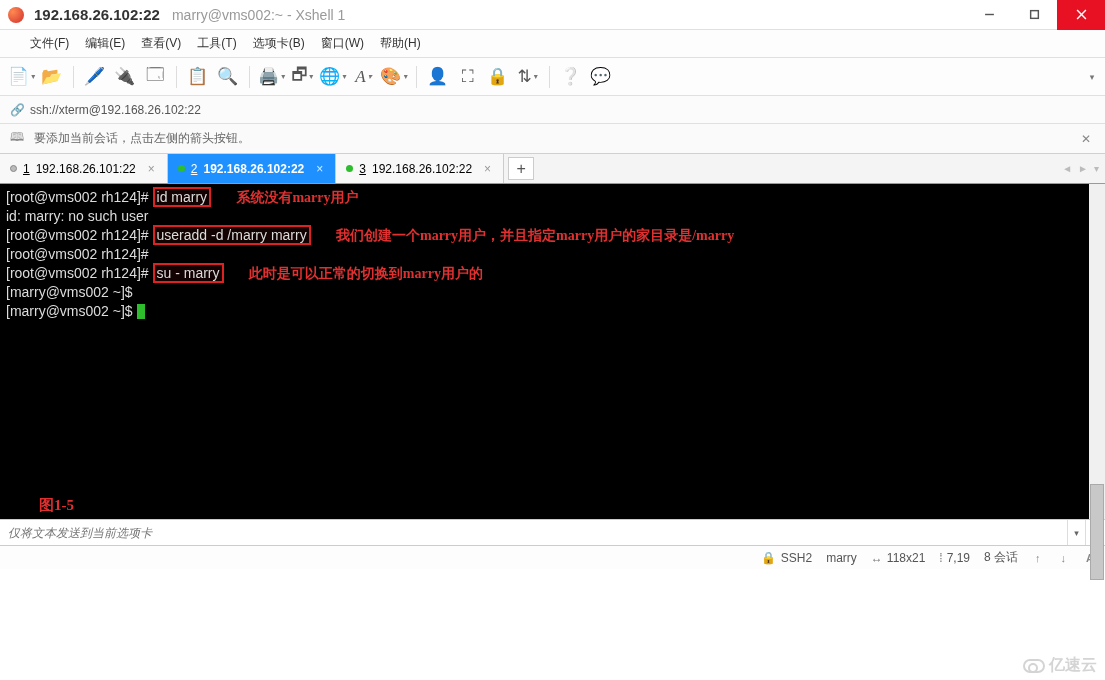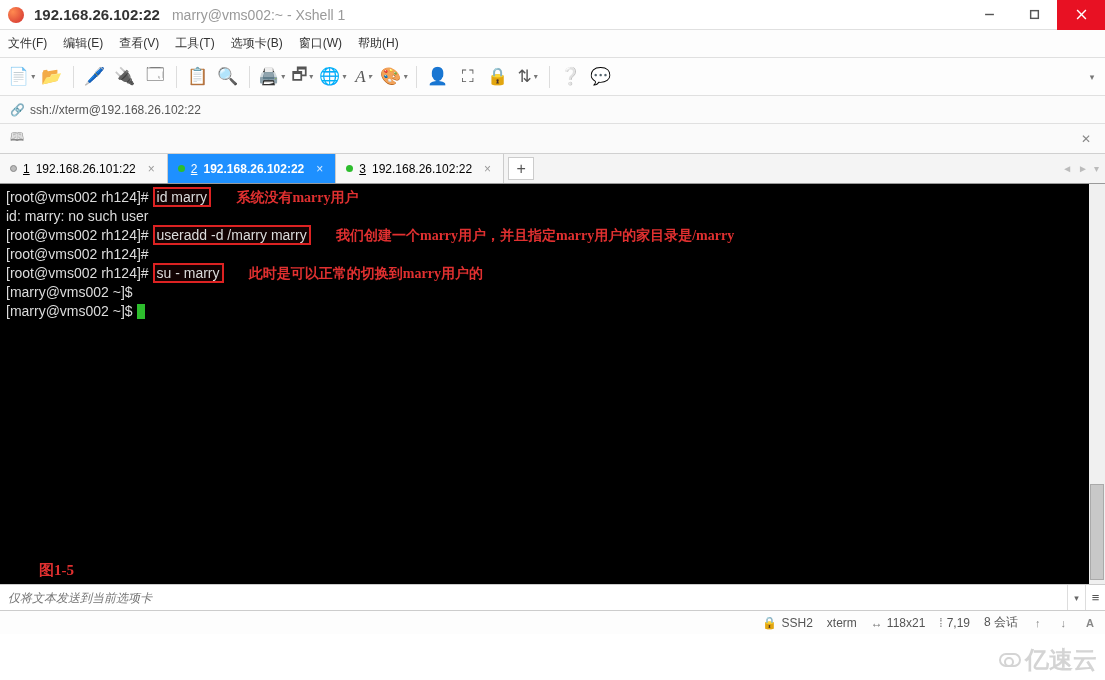--- a/index.html
+++ b/index.html
@@ -9,21 +9,21 @@
   .title-bar { height: 30px; display: flex; align-items: center; padding-left: 8px; background: #fff; border-bottom: 1px solid #e0e0e0; }
   .app-icon { width: 16px; height: 16px; background: radial-gradient(circle at 30% 30%, #ff8a50, #d12f2f); border-radius: 50%; margin-right: 10px; }
   .title-primary { font-size: 15px; font-weight: bold; color: #333; margin-right: 12px; }
   .title-secondary { font-size: 14px; color: #999; }
   .win-controls { margin-left: auto; display: flex; }
   .win-btn { width: 45px; height: 30px; display: flex; align-items: center; justify-content: center; font-size: 14px; color: #666; cursor: pointer; }
   .win-btn.close { background: #e81123; color: #fff; width: 48px; }
   .win-btn svg { width: 11px; height: 11px; }
 
   
-  .menu-bar { height: 28px; display: flex; align-items: center; padding: 0 0; border-bottom: 1px solid #e0e0e0; background: #fdfdfd; }
+  .menu-bar { height: 28px; display: flex; align-items: center; padding: 0 22px; border-bottom: 1px solid #e0e0e0; background: #fdfdfd; }
   .menu-item { font-size: 12px; padding: 4px 8px; color: #333; cursor: pointer; }
 
   
   .toolbar { height: 38px; display: flex; align-items: center; padding: 0 6px; background: #fdfdfd; border-bottom: 1px solid #e0e0e0; }
   .tool-btn { min-width: 26px; height: 26px; display: flex; align-items: center; justify-content: center; margin: 0 2px; cursor: pointer; position: relative; font-size: 17px; color: #555;}
   .tool-btn.drop::after { content: "▾"; font-size: 8px; color: #777; margin-left: 2px;}
   .tool-sep { width: 1px; height: 22px; background: #ddd; margin: 0 6px; }
   .toolbar-right-drop { margin-left:auto; width:14px; height:22px; display:flex; align-items:center; justify-content:center; font-size:9px; color:#777; cursor:pointer;}
 
   
@@ -44,42 +44,42 @@
   .status-dot { width:7px; height:7px; border-radius:50%;}
   .dot-gray { background:#bbb; border:1px solid #888;}
   .dot-green { background:#2dbd2d;}
   .tab-close { font-size:12px; color:#999; margin-left:4px; padding:0 2px;}
   .tab.active .tab-close { color: #d8ecff; }
   .tab-add { width:26px; display:flex; align-items:center; justify-content:center; font-size:16px; color:#555; border:1px solid #ccc; margin:3px 0 3px 4px; background:#fff; cursor:pointer;}
   .tab-nav { margin-left:auto; display:flex; align-items:center; padding:0 6px; gap:6px; color:#bbb;}
   .tab-nav span { cursor:pointer; font-size:10px;}
 
   
-  .terminal-wrap { display:flex; height: 400px; background:#000; }
+  .terminal-wrap { display:flex; height: 335px; background:#000; }
   .terminal { flex:1; background: #000; color: #dcdcdc; font-family: "NSimSun","Consolas",monospace; font-size: 14px; line-height: 19px; padding: 4px 0 4px 6px; white-space: pre; position: relative;}
   .term-scroll { width:16px; background:#f0f0f0; position:relative;}
   .term-thumb { position:absolute; top:300px; left:1px; right:1px; height:96px; background:#c8c8c8; border:1px solid #aaa;}
   .hl-box { border: 2px solid #d22; background: rgba(180,20,20,0.1); padding: 0 2px; }
   .annot { color: #e03030; font-weight: bold; font-family: "Microsoft YaHei"; font-size:14px;}
   .cursor { display: inline-block; width: 8px; height: 15px; background: #2dbd2d; vertical-align: text-bottom; }
   .fig-label { position:absolute; bottom:4px; left:6px; color:#e03030; font-weight:bold; font-size:15px; font-family:"Microsoft YaHei";margin-left:33px;}
 
   
   .send-bar { height: 26px; display: flex; align-items: stretch; border-top: 1px solid #ccc; background:#fff;}
   .send-input { flex:1; border:none; padding:12px 8px; font-size:12px; color:#999; outline:none; font-style:italic;}
   .send-drop { width:18px; display:flex; align-items:center; justify-content:center; border-left:1px solid #ddd; font-size:9px; color:#666; cursor:pointer;}
   .send-hist { width:20px; display:flex; align-items:center; justify-content:center; border-left:1px solid #ddd; font-size:13px; color:#555; cursor:pointer;}
 
   
   .status-bar { height: 24px; display:flex; align-items:center; justify-content:flex-end; padding:0 8px; font-size:12px; color:#555; gap:14px; border-top:1px solid #ccc; background:#fdfdfd;}
   .status-bar .sseg { display:flex; align-items:center; gap:4px;}
   .stat-icon { font-size:12px; color:#777;}
   .cap-on { font-weight:bold;}
   .sb-arrow { font-size:11px; color:#888; padding:0 3px; cursor:pointer;}
-  .watermark { position:absolute; right:8px; bottom:4px; font-size:24px; color:#d4d4d4; font-weight:bold; display:flex; align-items:center; gap:4px;}
+  .watermark { position:absolute; right:8px; bottom:4px; font-size:16px; color:#d4d4d4; font-weight:bold; display:flex; align-items:center; gap:4px;}
   .watermark-ring { width:22px; height:14px; border:2px solid #d4d4d4; border-radius:10px; position:relative;}
   .watermark-ring::before { content:""; position:absolute; left:3px; top:2px; width:6px; height:6px; border:2px solid #d4d4d4; border-radius:50%;}
 </style>
 </head>
 <body>
 
 <div class="title-bar">
   <div class="app-icon"></div>
   <span class="title-primary">192.168.26.102:22</span>
   <span class="title-secondary">marry@vms002:~ - Xshell 1</span>
@@ -140,20 +140,21 @@
   <div class="toolbar-right-drop">▾</div>
 </div>
 
 <div class="address-bar">
   <span class="addr-icon">🔗</span>
   <span>ssh://xterm@192.168.26.102:22</span>
 </div>
 
 <div class="info-bar">
   <span class="info-icon">🕮</span>
+  <span>要添加当前会话，点击左侧的箭头按钮。</span>
   <span class="info-close">✕</span>
 </div>
 
 <div class="tab-strip">
   <div class="tab">
     <span class="status-dot dot-gray"></span>
     <span class="tab-num">1</span>
     <span>192.168.26.101:22</span>
     <span class="tab-close">×</span>
   </div>
@@ -195,21 +196,21 @@
   <input class="send-input" placeholder="仅将文本发送到当前选项卡" style="">
   <div class="send-drop">▾</div>
   <div class="send-hist">≡</div>
 </div>
 
 <div class="status-bar">
   <div class="sseg">
       <span class="stat-icon">🔒</span>
       <span>SSH2</span>
     </div>
-  <div class="sseg">xterm</div>
+  <div class="sseg">marry</div>
   <div class="sseg">
       <span class="stat-icon">↔</span>
       <span>118x21</span>
     </div>
   <div class="sseg">
       <span class="stat-icon">⁞</span>
       <span>7,19</span>
     </div>
   <div class="sseg">8 会话</div>
   <span class="sb-arrow">↑</span>

